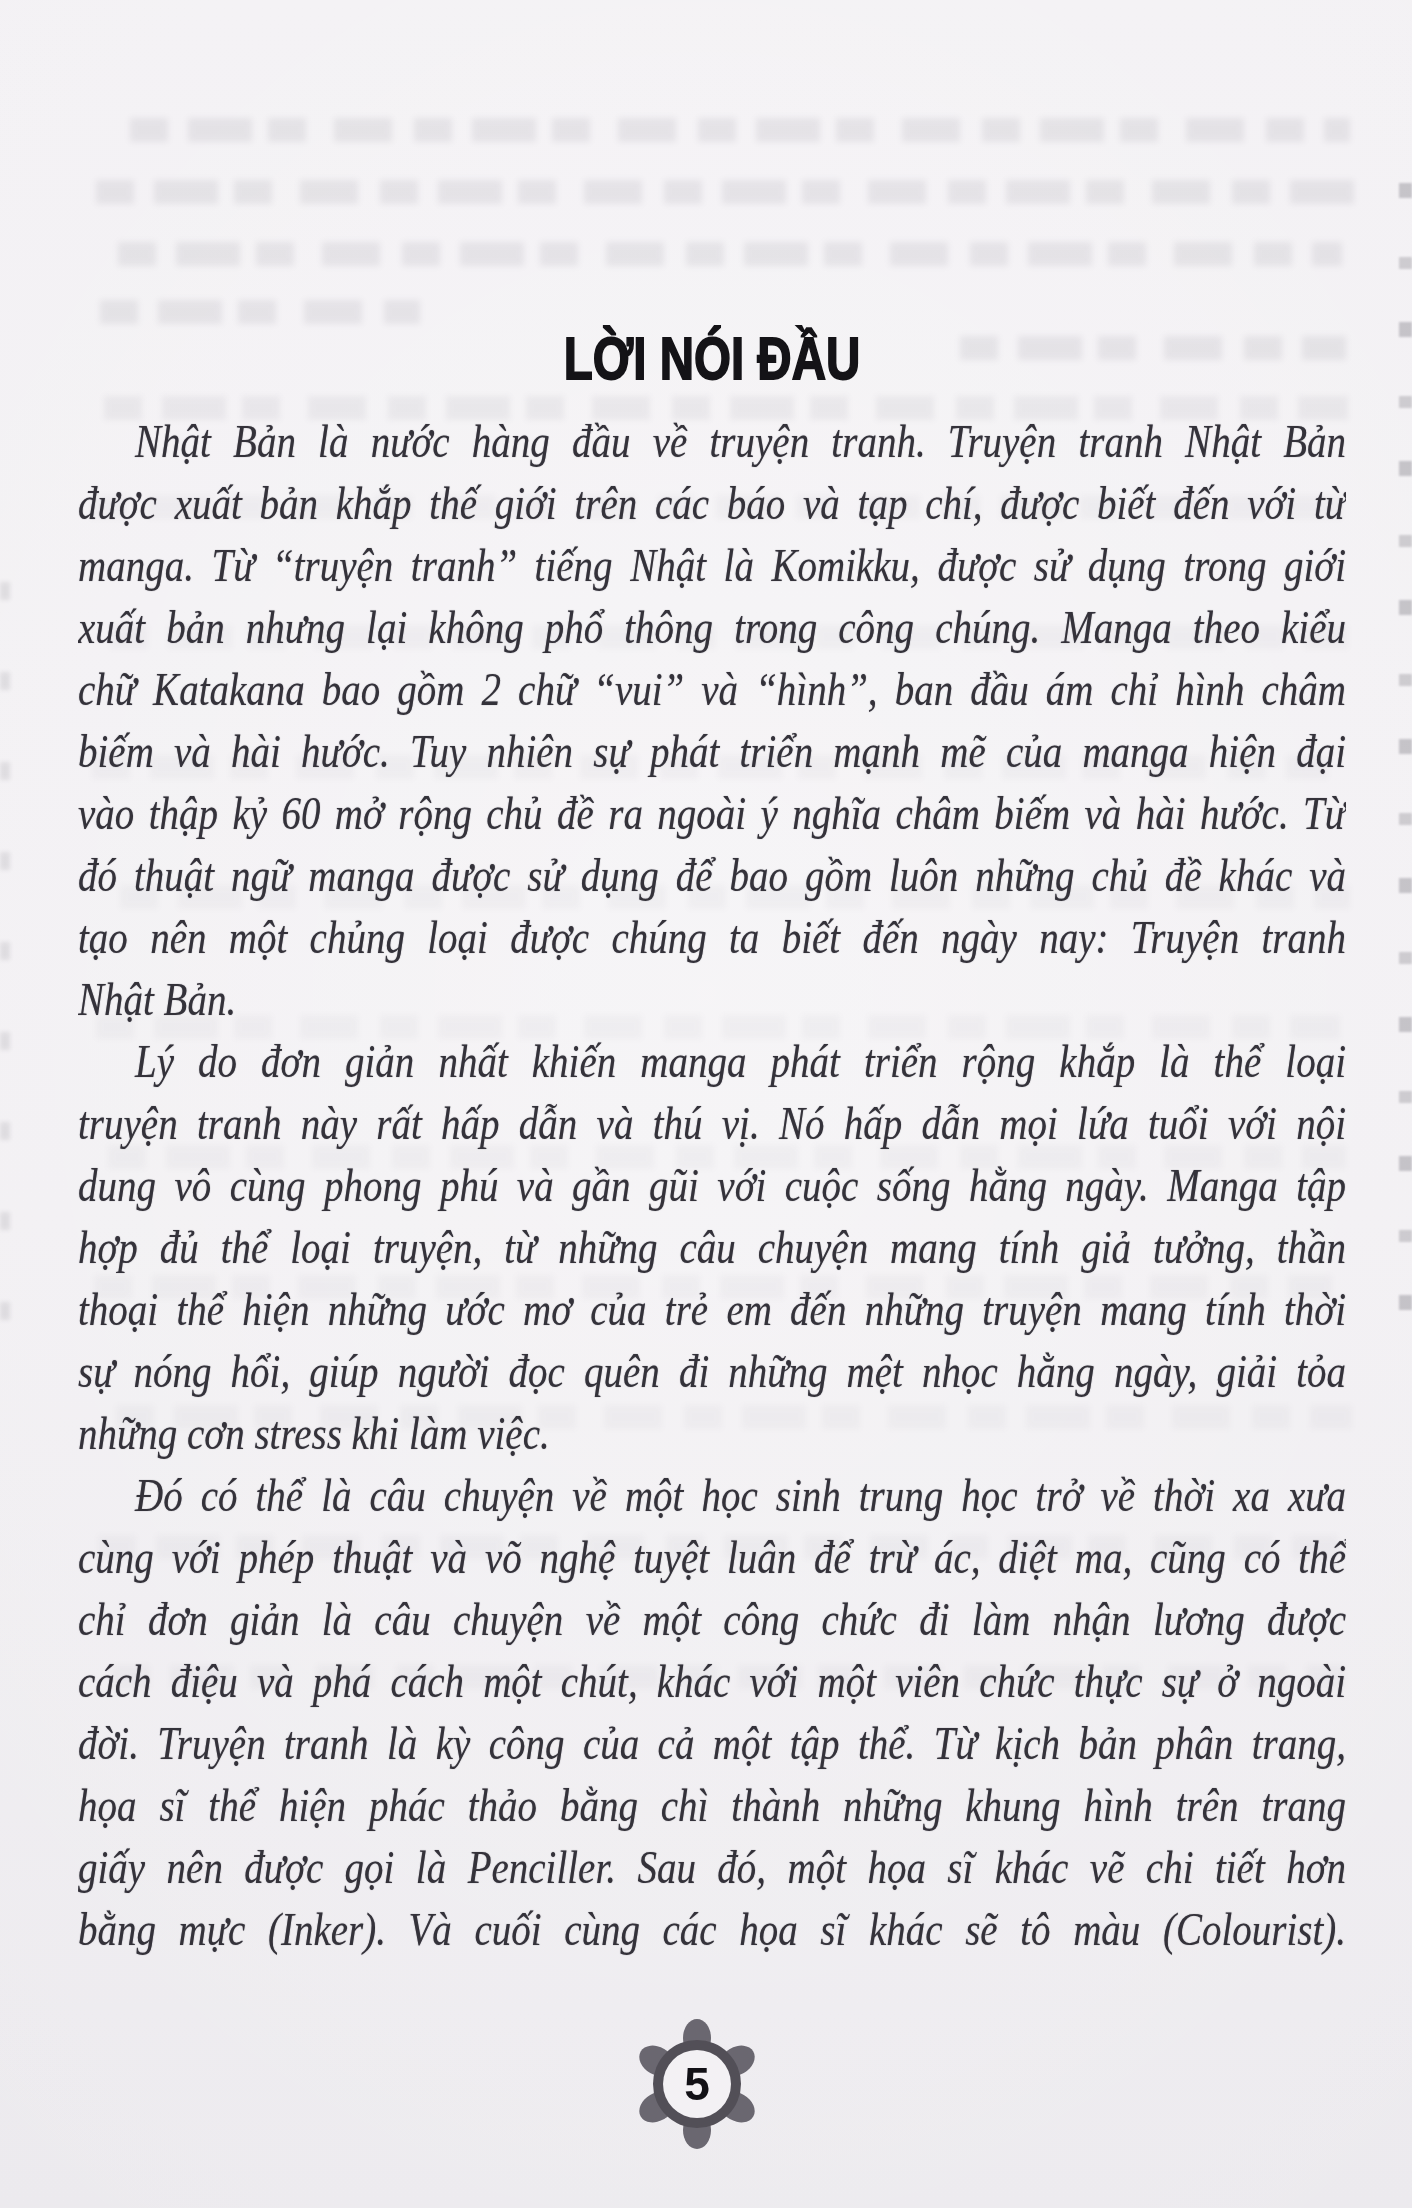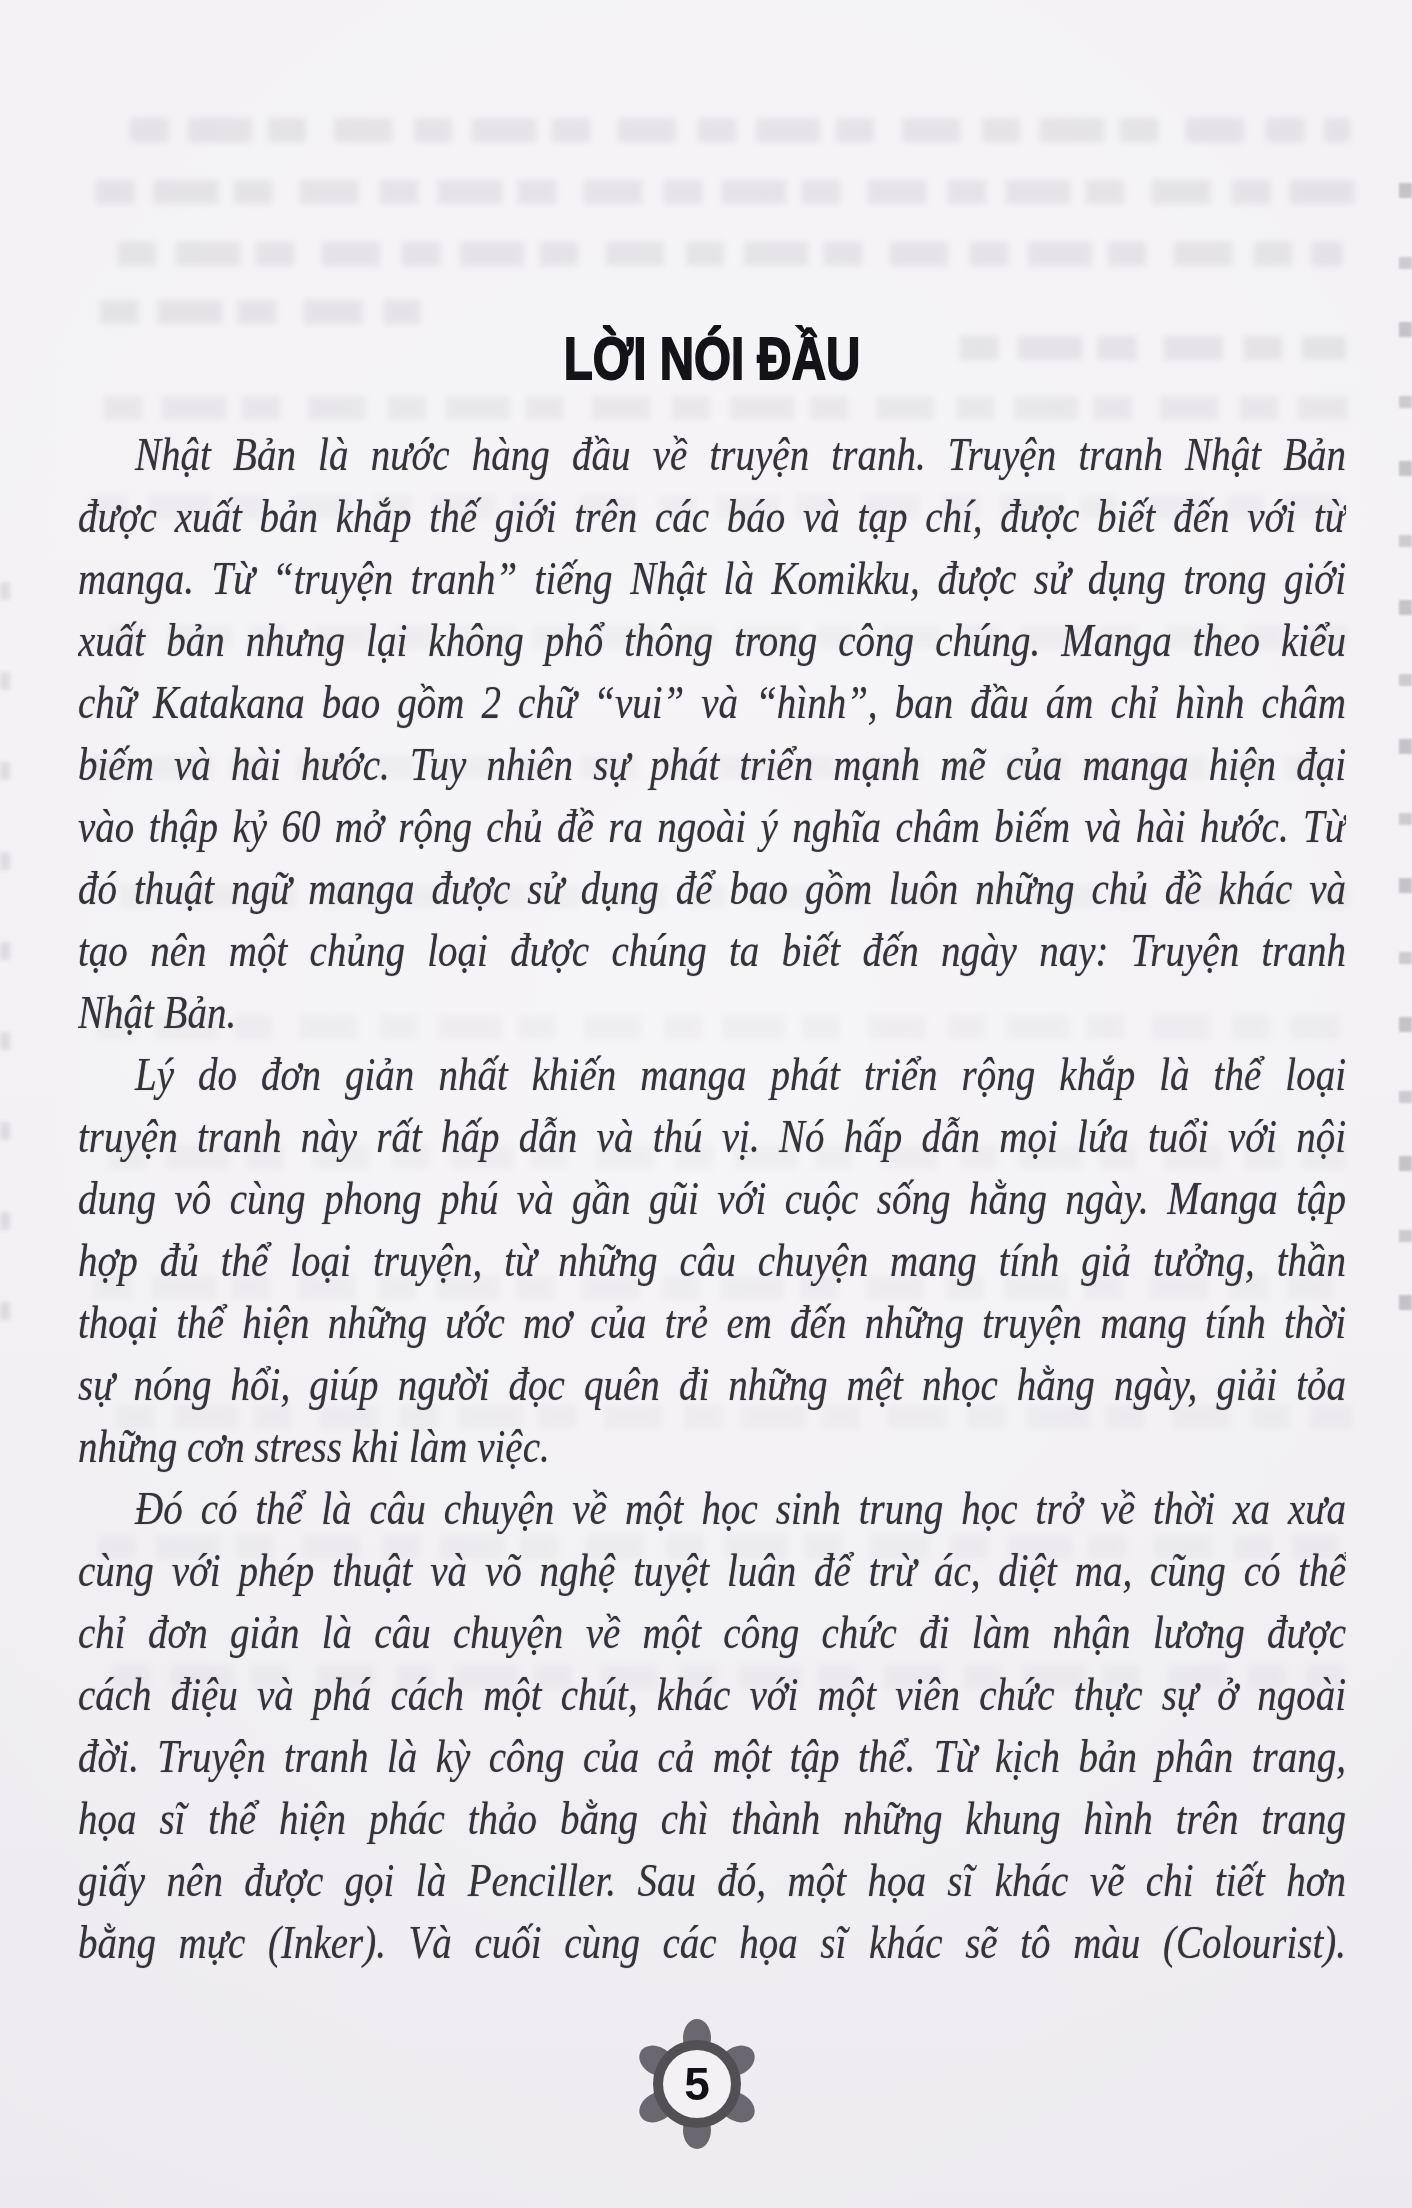--- a/index.html
+++ b/index.html
@@ -45,21 +45,21 @@
     font-family: "Liberation Sans", "DejaVu Sans", sans-serif;
     font-weight: bold;
     font-size: 54px; line-height: 60px;
     color: #141317;
     -webkit-text-stroke: 1.6px #141317;
     letter-spacing: 0px;
     transform: scale(0.88, 1.1);
     transform-origin: 50% 50%;
   }
   .body-text {
-    position: absolute; top: 424px; left: 78px; right: 66px;
+    position: absolute; top: 411px; left: 78px; right: 66px;
     color: #34323a;
     font-style: italic;
     font-size: 39px; line-height: 62px;
     text-shadow: 0 0 1px rgba(40,40,52,.5);
   }
   .line {
     height: 62px; overflow: hidden;
     text-align: justify;
     text-align-last: justify;
     transform: scaleY(1.2);

